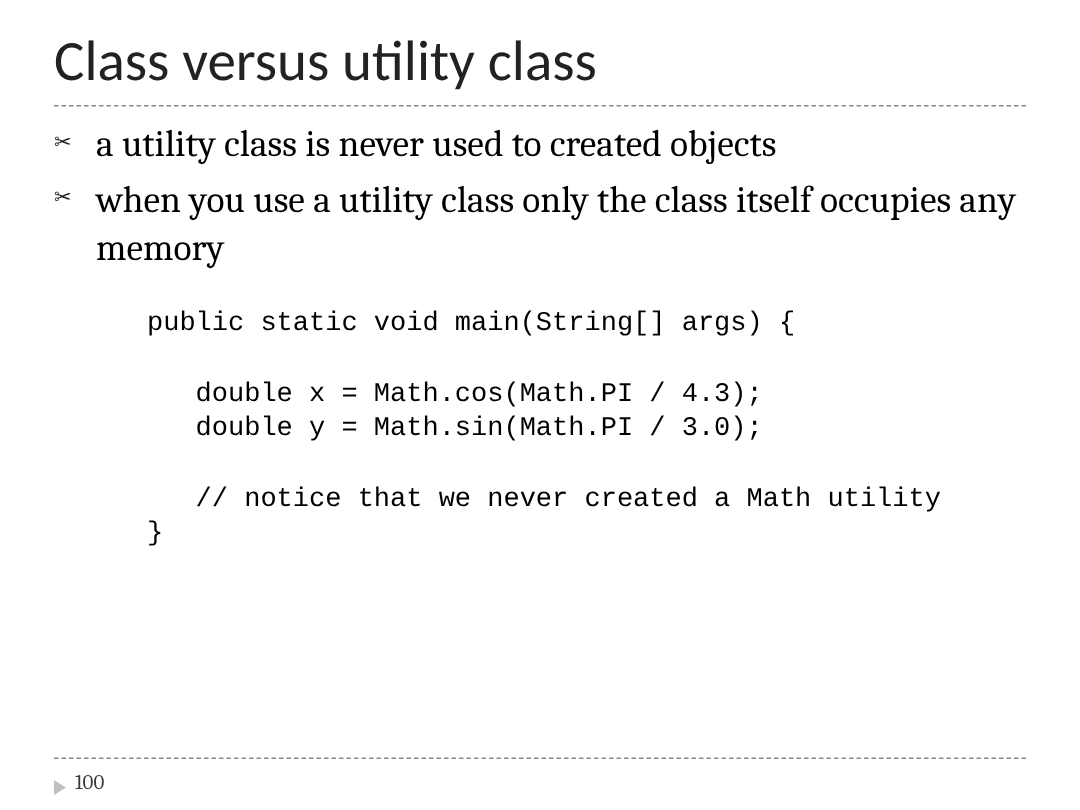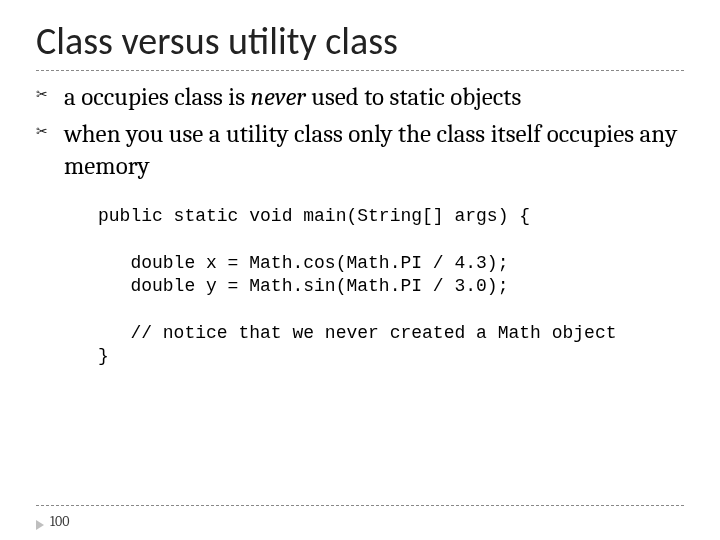--- a/index.html
+++ b/index.html
@@ -54,21 +54,21 @@
     padding: 2px 0 4px 28px;
     position: relative;
   }
   .bullet-glyph {
     position: absolute;
     left: 0;
     top: 7px;
     font-size: 14px;
     color: #222;
   }
-  .italic { font-style: italic; }
+  .italic { }
   .code-block {
     font-family: Consolas, "Courier New", monospace;
     font-size: 18px;
     line-height: 1.3;
     white-space: pre;
     margin: 20px 0 0 62px;
     color: #000;
   }
   .page-num-wrap {
     position: absolute;
@@ -94,34 +94,34 @@
 <body>
 
 <div class="slide">
 
   <h1 class="title">Class versus utility class</h1>
   <hr class="hr-dash">
 
   <ul class="bullets">
     <li>
       <span class="bullet-glyph">✂</span>
-      <span>a occupies class is </span><span class="italic">never</span><span> used to static objects</span>
+      <span>a utility class is </span><span class="italic">never</span><span> used to created objects</span>
     </li>
     <li>
       <span class="bullet-glyph">✂</span>
       <span>when you use a utility class only the class itself occupies any memory</span><span class="italic"></span><span></span>
     </li>
   </ul>
 
   <div class="code-block"><span>public static void main(String[] args) {</span>
 
 <span>   double x = Math.cos(Math.PI / 4.3);</span>
 <span>   double y = Math.sin(Math.PI / 3.0);</span>
 
-<span>   // notice that we never created a Math object</span>
+<span>   // notice that we never created a Math utility</span>
 <span>}</span></div>
 
   <hr class="hr-dash-bottom">
 
   <div class="page-num-wrap">
     <div class="page-arrow"></div>
     <span class="page-num">100</span>
   </div>
 
 </div>

